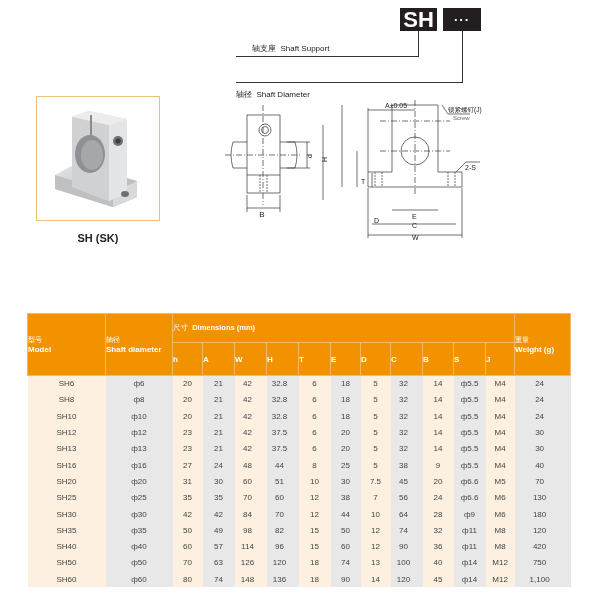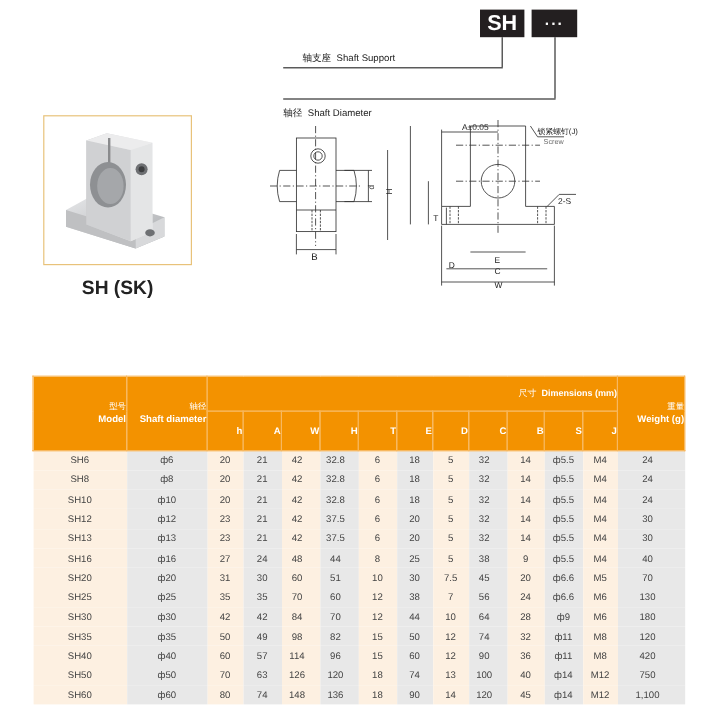--- a/index.html
+++ b/index.html
@@ -1,26 +1,26 @@
 <!DOCTYPE html>
 <html><head>
 <meta charset="utf-8">
 <style>
   * { margin:0; padding:0; box-sizing:border-box; }
   body { width:600px; height:600px; background:#ffffff; position:relative; overflow:hidden; font-family:"Liberation Sans", sans-serif; color:#333; }
   .abs { position:absolute; }
   .code-box { background:#231f20; color:#fff; font-weight:bold; display:flex; align-items:center; justify-content:center; }
-  .code-sh { left:400px; top:8px; width:37px; height:23px; font-size:18px; }
+  .code-sh { left:400px; top:8px; width:37px; height:23px; font-size:22px; }
   .code-dots { left:443px; top:8px; width:38px; height:23px; font-size:13px; letter-spacing:1px; }
   .leader { background:#333; }
   .label-txt { font-size:8px; color:#222; white-space:nowrap; }
   .photo-frame { left:36px; top:96px; width:124px; height:125px; border:1px solid #e8c27a; background:#fff; }
-  .product-title { left:36px; top:232px; width:124px; text-align:center; font-size:16px; font-weight:bold; color:#222; }
+  .product-title { left:36px; top:232px; width:124px; text-align:center; font-size:11px; font-weight:bold; color:#222; }
   table.spec { position:absolute; left:27px; top:313px; width:543px; border-collapse:collapse; table-layout:fixed; font-size:8px; }
-  table.spec th { background:#f39200; color:#fff; font-weight:bold; border:1px solid #f7b860; text-align:right; vertical-align:middle; }
+  table.spec th { background:#f39200; color:#fff; font-weight:bold; border:1px solid #f7b860; text-align:left; vertical-align:middle; }
   table.spec th.group { height:29px; font-size:7.5px; }
   table.spec th.sub { height:33px; font-size:8px; }
   table.spec th.tall { font-size:8px; line-height:10px; }
   table.spec td { height:16.3px; text-align:center; vertical-align:middle; color:#444; }
   td.c-cream { background:#fdf0e1; }
   td.c-grey { background:#e8e8e8; }
   td.num-r { text-align:right; padding-right:6px; }
   .cn { font-weight:normal; font-size:7px; display:block; }
 </style>
 </head>

